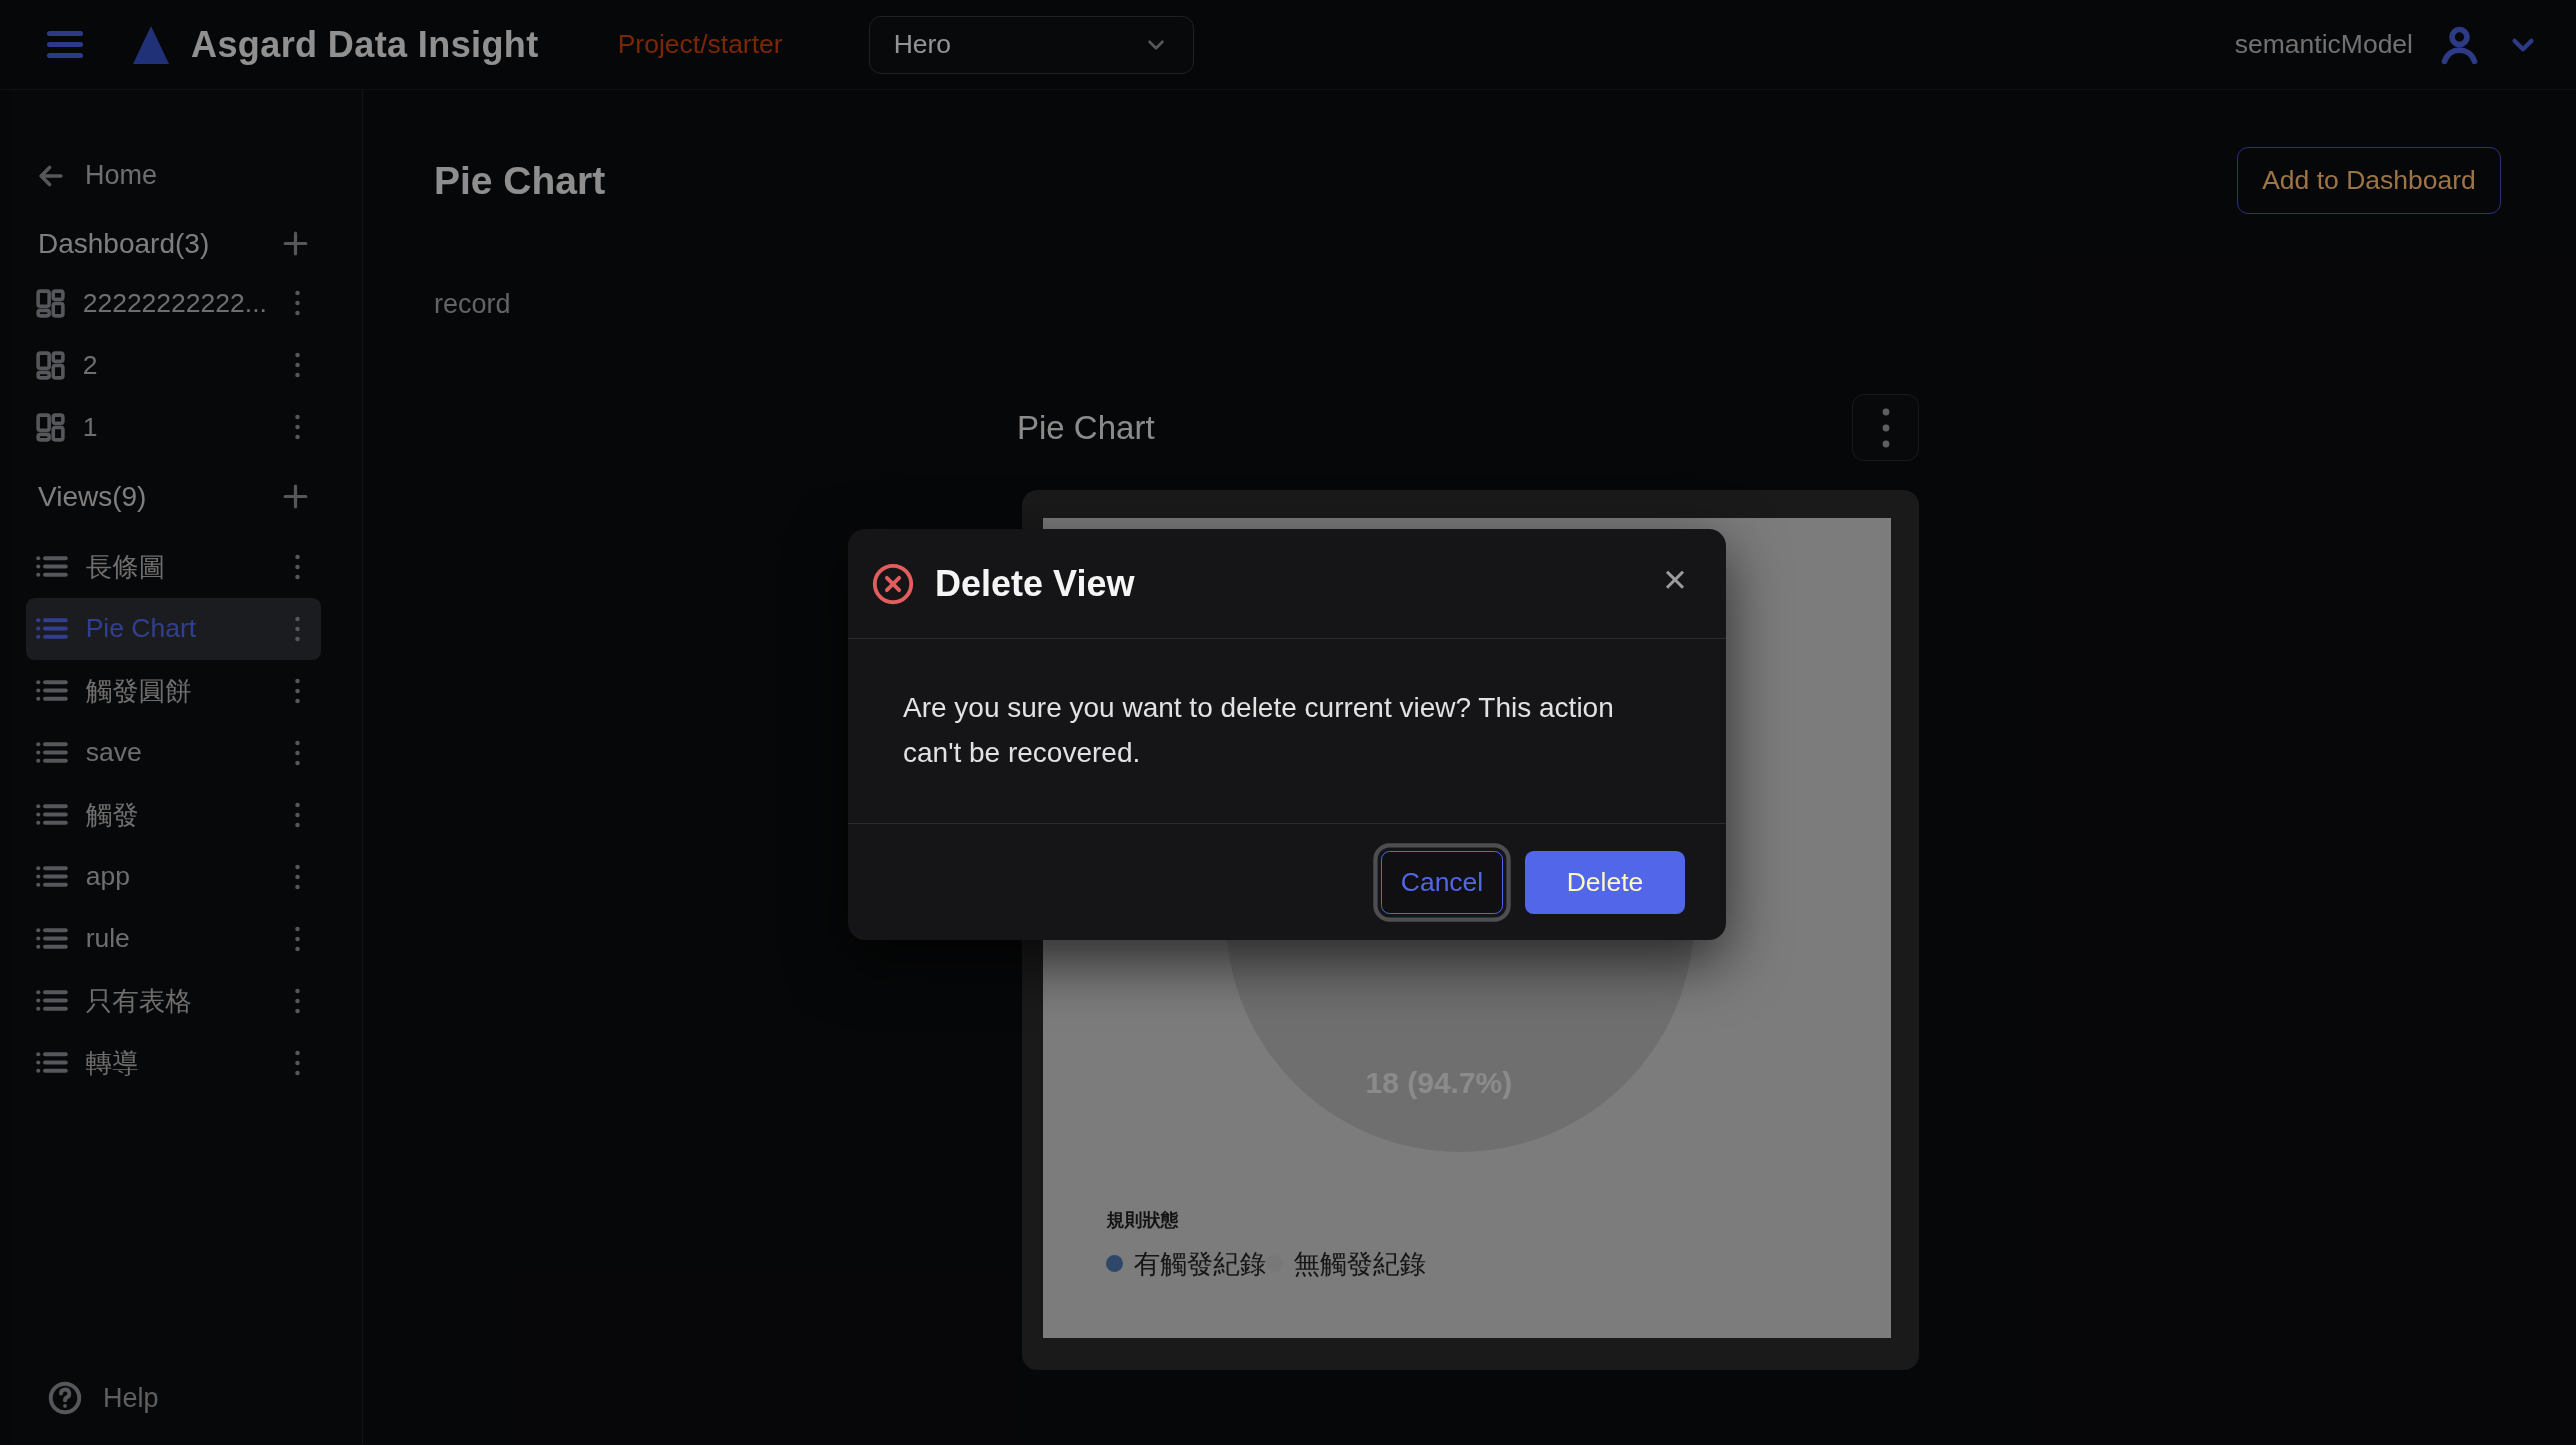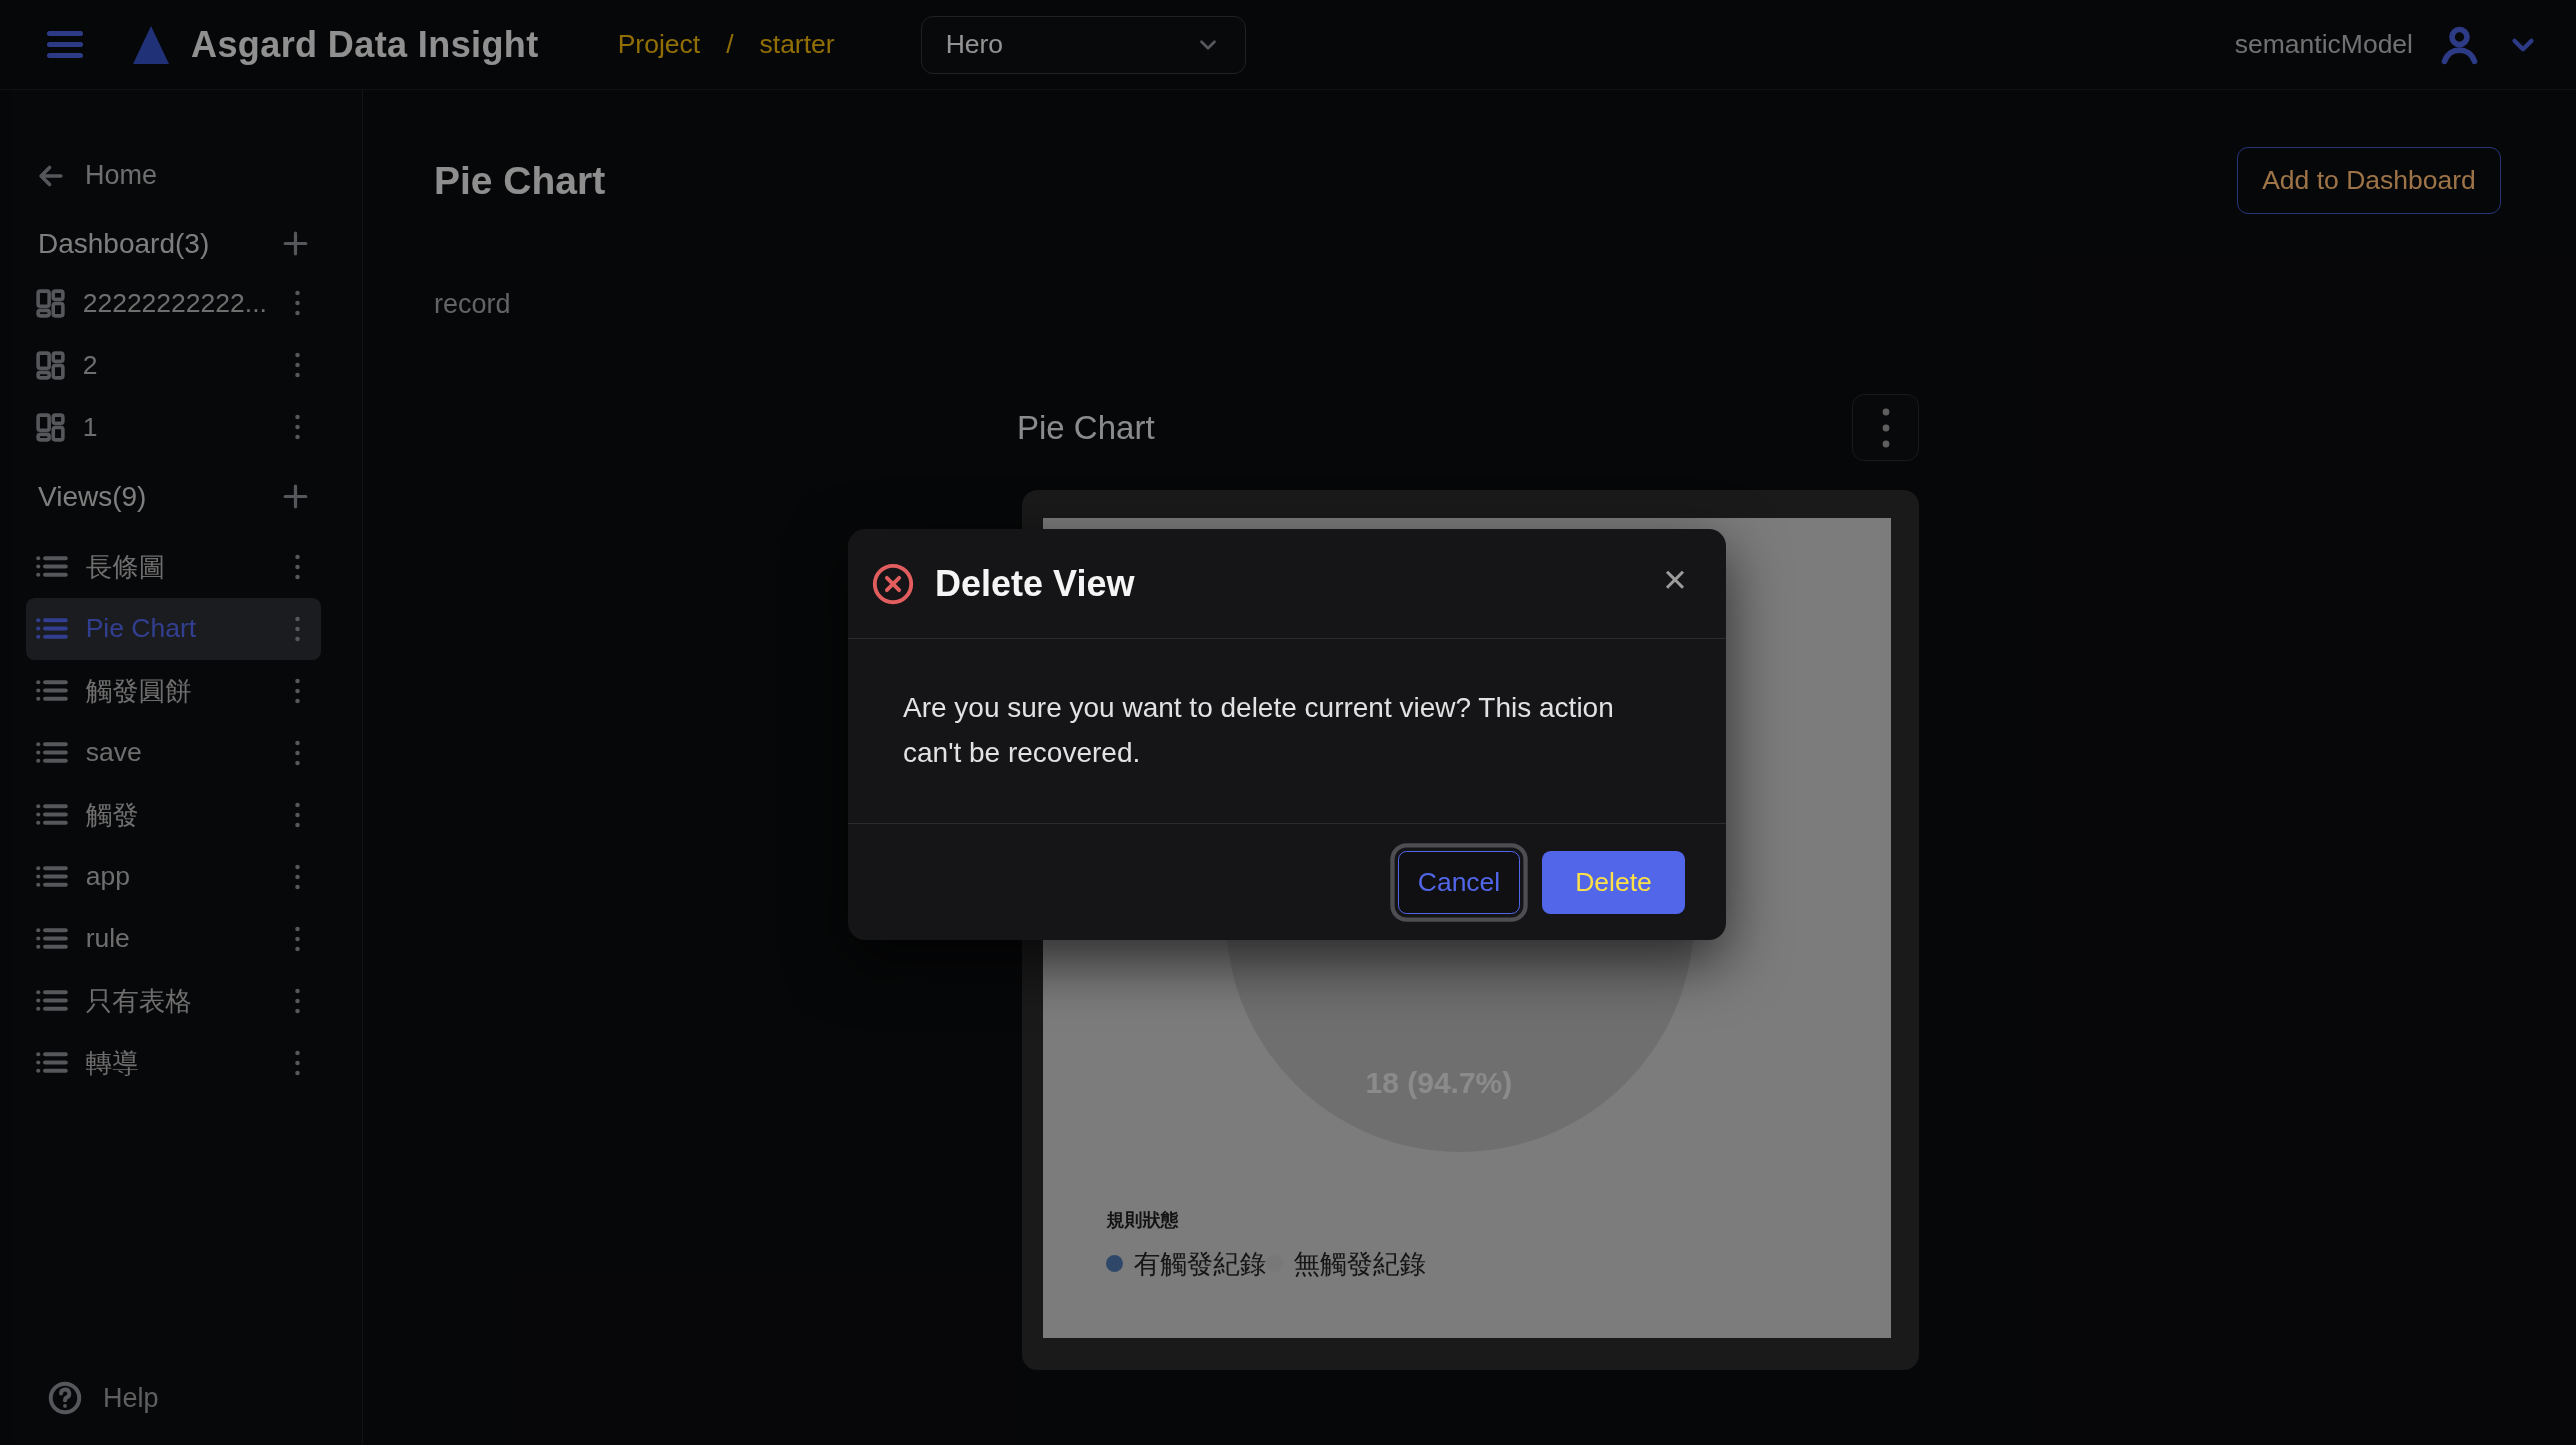--- a/index.html
+++ b/index.html
@@ -18,21 +18,21 @@
     background:#0b0c0e; border-bottom:1.7px solid #1d1e22; z-index:1;
   }
   .hamburger { width:36px; height:27px; display:flex; flex-direction:column; justify-content:space-between; cursor:pointer; }
   .hamburger span { display:block; height:5.1px; border-radius:2.6px; background:#4a5fd8; }
   .logo-triangle {
     margin-left:50px; width:0; height:0;
     border-left:18px solid transparent; border-right:18px solid transparent;
     border-bottom:38px solid #3550c0;
   }
   .app-title { margin-left:22px; font-size:36px; font-weight:700; color:#e8e8e8; letter-spacing:0.4px; }
-  .breadcrumb { margin-left:79px; display:flex; align-items:flex-start; gap:26px; font-size:26.5px; color:#eab308; }
+  .breadcrumb { margin-left:79px; display:flex; align-items:flex-start; font-size:26.5px; color:#c2410c; }
   .hero-select {
     margin-left:86px; width:325px; height:58px; border:1.7px solid #33363b; border-radius:12px;
     background:#0e0f11; display:flex; align-items:center; justify-content:space-between;
     padding:0 24px; cursor:pointer;
   }
   .hero-select .value { font-size:26.5px; color:#ededed; }
   .header-right { margin-left:auto; display:flex; align-items:center; gap:24px; }
   .semantic-model { font-size:26.5px; color:#b6b6b6; }
   .icon-stroke { stroke:#8a8d93; fill:none; stroke-width:2.5; stroke-linecap:round; stroke-linejoin:round; }
   .icon-accent  { stroke:#4a5fd8; fill:none; stroke-width:3;   stroke-linecap:round; stroke-linejoin:round; }
@@ -116,21 +116,21 @@
     flex:1; border-top:1.7px solid #2b2b2e; border-bottom:1.7px solid #2b2b2e;
     display:flex; align-items:center; padding:8px 55px;
   }
   .modal-message { font-size:28px; line-height:1.6; color:#e2e2e2; max-width:771px; }
   .modal-footer { height:116px; display:flex; align-items:center; justify-content:flex-end; gap:22px; padding:0 41px; }
   .btn { height:63px; border-radius:8.6px; font-size:26.5px; font-family:inherit; cursor:pointer; }
   .btn-cancel {
     width:122px; background:#101012; color:#5166e8; border:1.7px solid #5166e8;
     box-shadow:0 0 0 3.4px #151517, 0 0 0 7.7px #4e4e52;
   }
-  .btn-delete { width:143px; background:#5166e8; color:#fde047; border:none; }
+  .btn-delete { width:160px; background:#5166e8; color:#fef9c3; border:none; }
 </style>
 </head>
 <body>
 
 <div class="header">
   <div class="hamburger">
     <span></span>
       <span></span>
       <span></span>
   </div>

